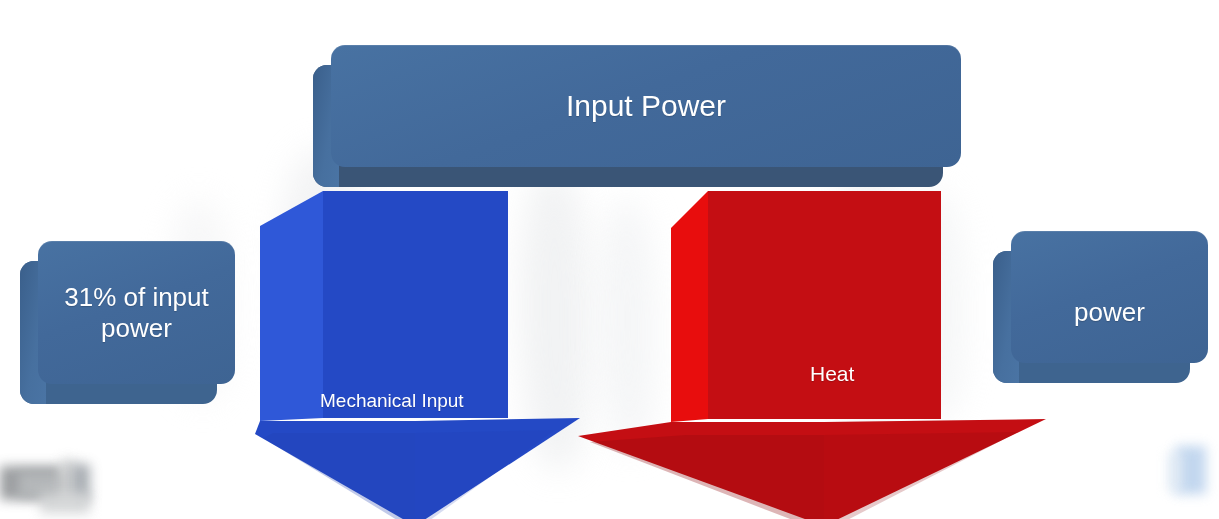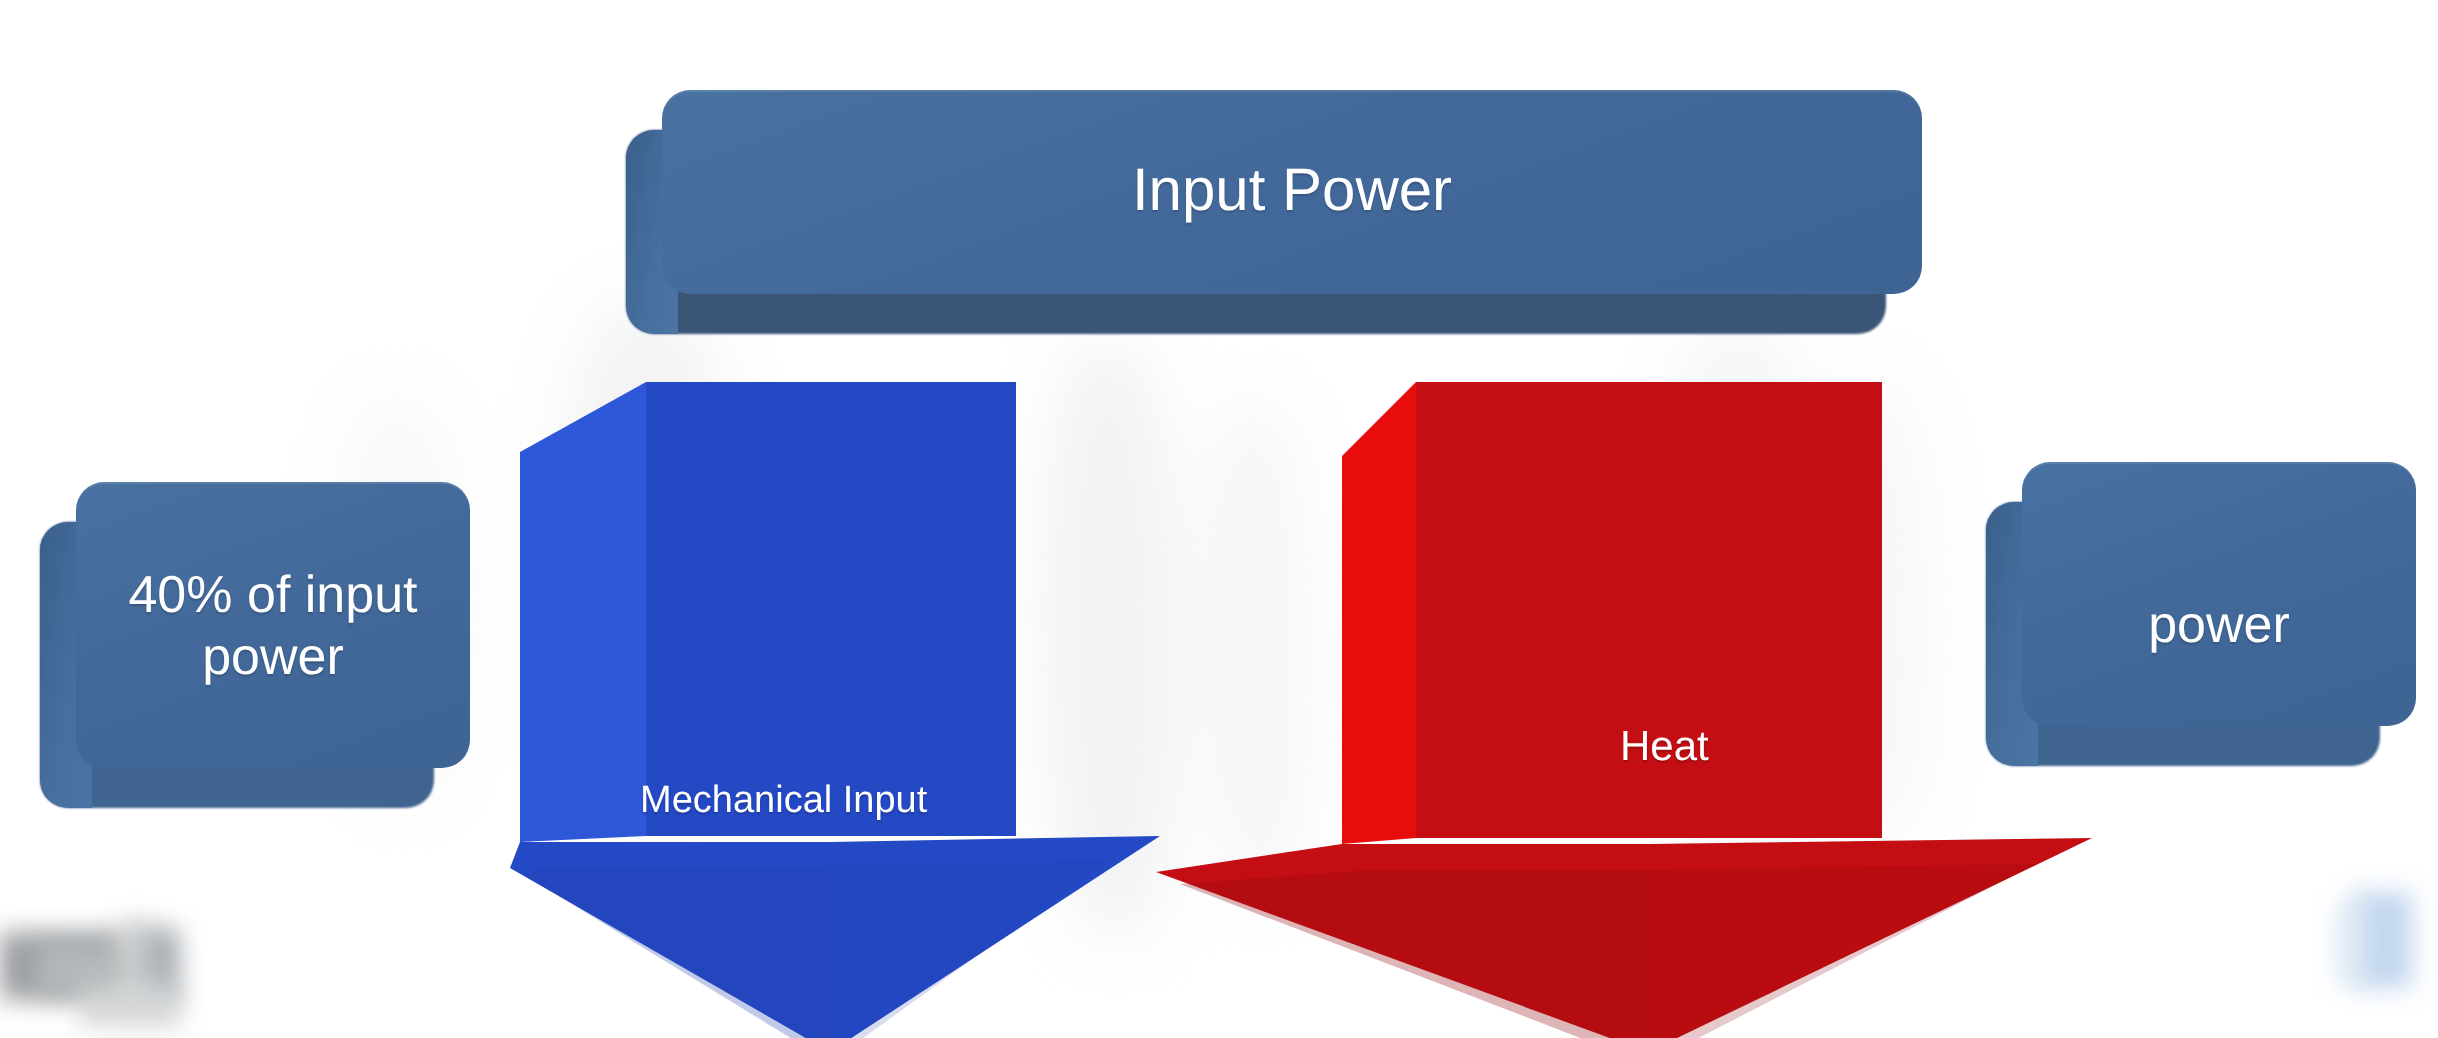--- a/index.html
+++ b/index.html
@@ -118,21 +118,21 @@
     text-align: center;
     line-height: 1.18;
     text-shadow: 0 1px 1px rgba(0,0,0,0.18);
   }
 
   
   #input-power-box {
     left: 313px;
     top: 45px;
     width: 648px;
-    height: 122px;
+    height: 142px;
   }
   #input-power-box .face { font-size: 30px; }
   #input-power-box .label { font-size: 30px; }
   #input-power-box .shadow { background: #3a5576; }
 
   
   #left-callout {
     left: 20px;
     top: 241px;
     width: 215px;
@@ -230,21 +230,21 @@
     <div class="face">
       <span class="label">Input Power</span>
     </div>
   </div>
 
   <div class="box3d" id="left-callout">
     <div class="shadow"></div>
     <div class="side"></div>
     <div class="face">
       <span class="label">
-        <span>40% of input</span><br>
+        <span>31% of input</span><br>
         <span>power</span>
       </span>
     </div>
   </div>
 
   <div class="box3d" id="right-callout">
     <div class="shadow"></div>
     <div class="side"></div>
     <div class="face">
       <span class="label">

